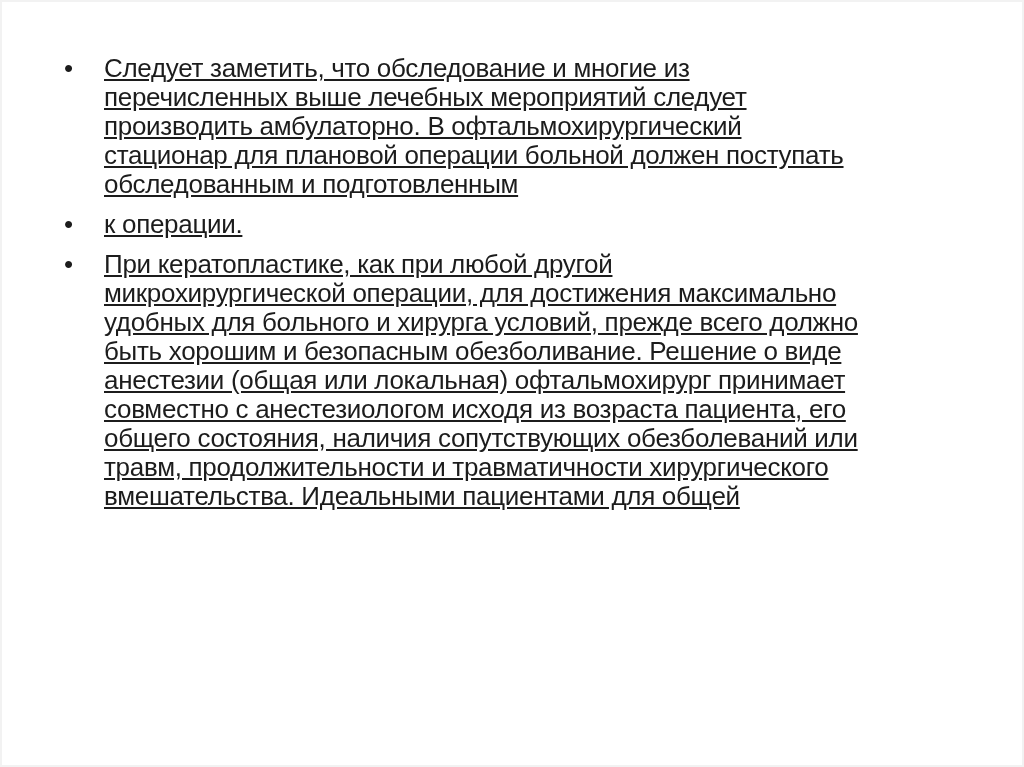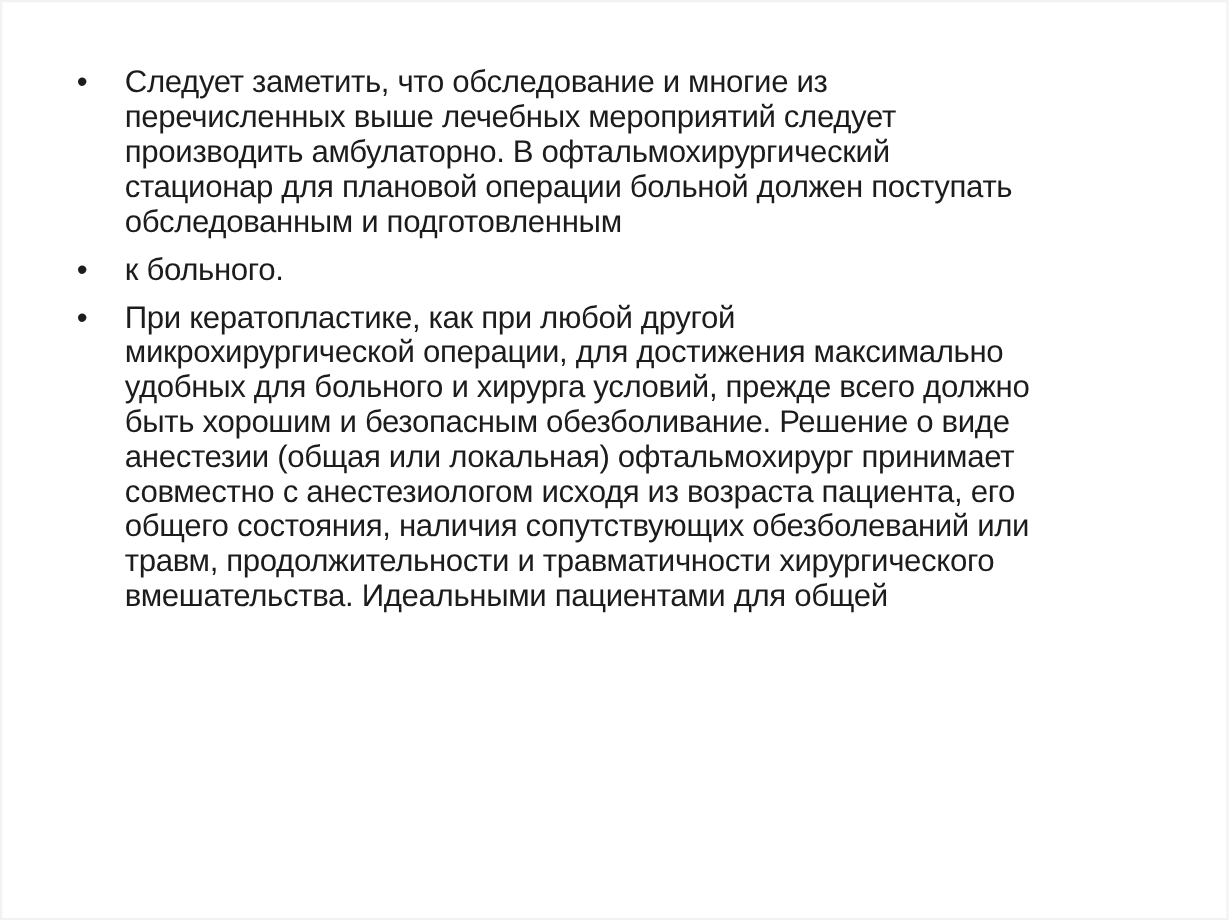--- a/index.html
+++ b/index.html
@@ -38,39 +38,40 @@
   .bullet-marker {
     flex: 0 0 40px;
     width: 40px;
     text-align: left;
     padding-left: 2px;
     letter-spacing: 0;
   }
   .bullet-text {
     white-space: pre;
     flex: 1 1 auto;
+    text-decoration: underline;
   }
 </style>
 </head>
 <body>
 
 <div class="slide">
   <div class="bullet-list">
   <div class="bullet-item">
     <span class="bullet-marker">•</span>
     <span class="bullet-text">Следует заметить, что обследование и многие из
 перечисленных выше лечебных мероприятий следует
 производить амбулаторно. В офтальмохирургический
 стационар для плановой операции больной должен поступать
 обследованным и подготовленным</span>
   </div>
 
   <div class="bullet-item">
     <span class="bullet-marker">•</span>
-    <span class="bullet-text">к больного.</span>
+    <span class="bullet-text">к операции.</span>
   </div>
 
   <div class="bullet-item">
     <span class="bullet-marker">•</span>
     <span class="bullet-text">При кератопластике, как при любой другой
 микрохирургической операции, для достижения максимально
 удобных для больного и хирурга условий, прежде всего должно
 быть хорошим и безопасным обезболивание. Решение о виде
 анестезии (общая или локальная) офтальмохирург принимает
 совместно с анестезиологом исходя из возраста пациента, его

